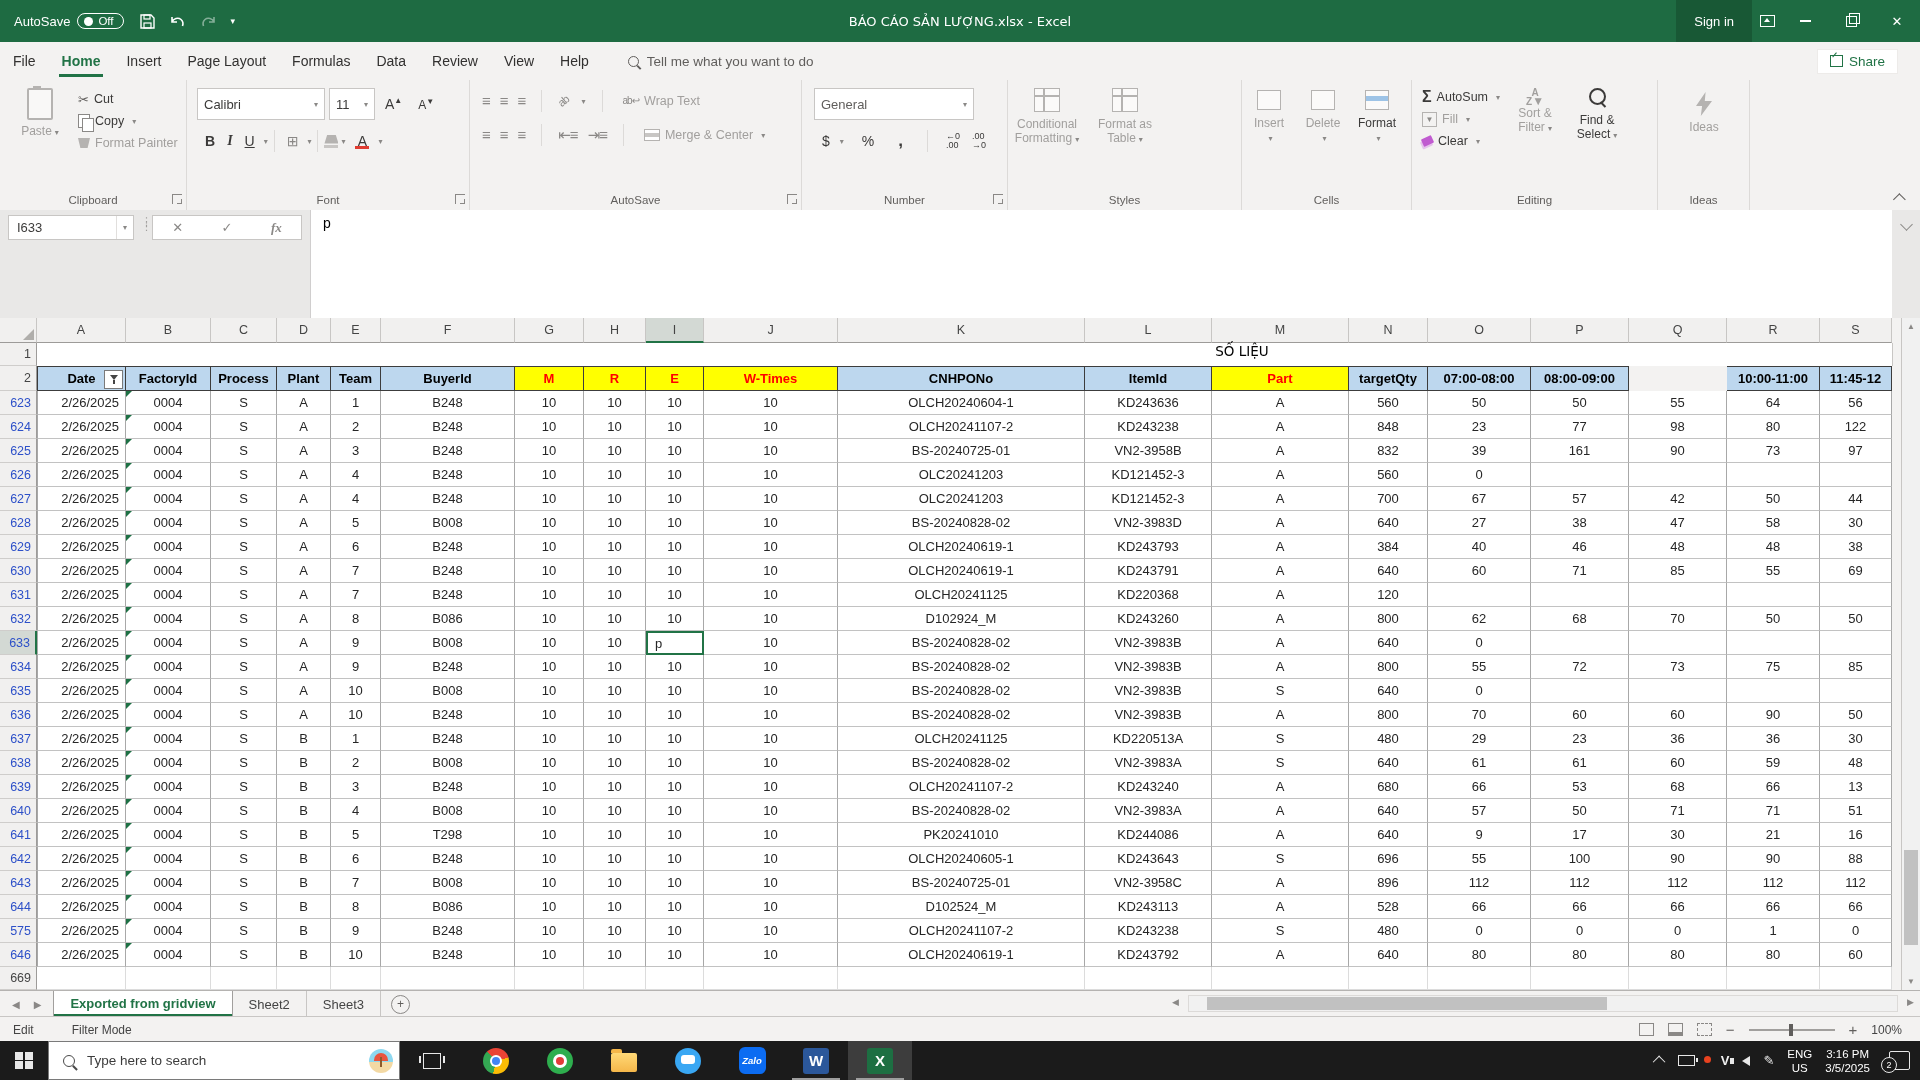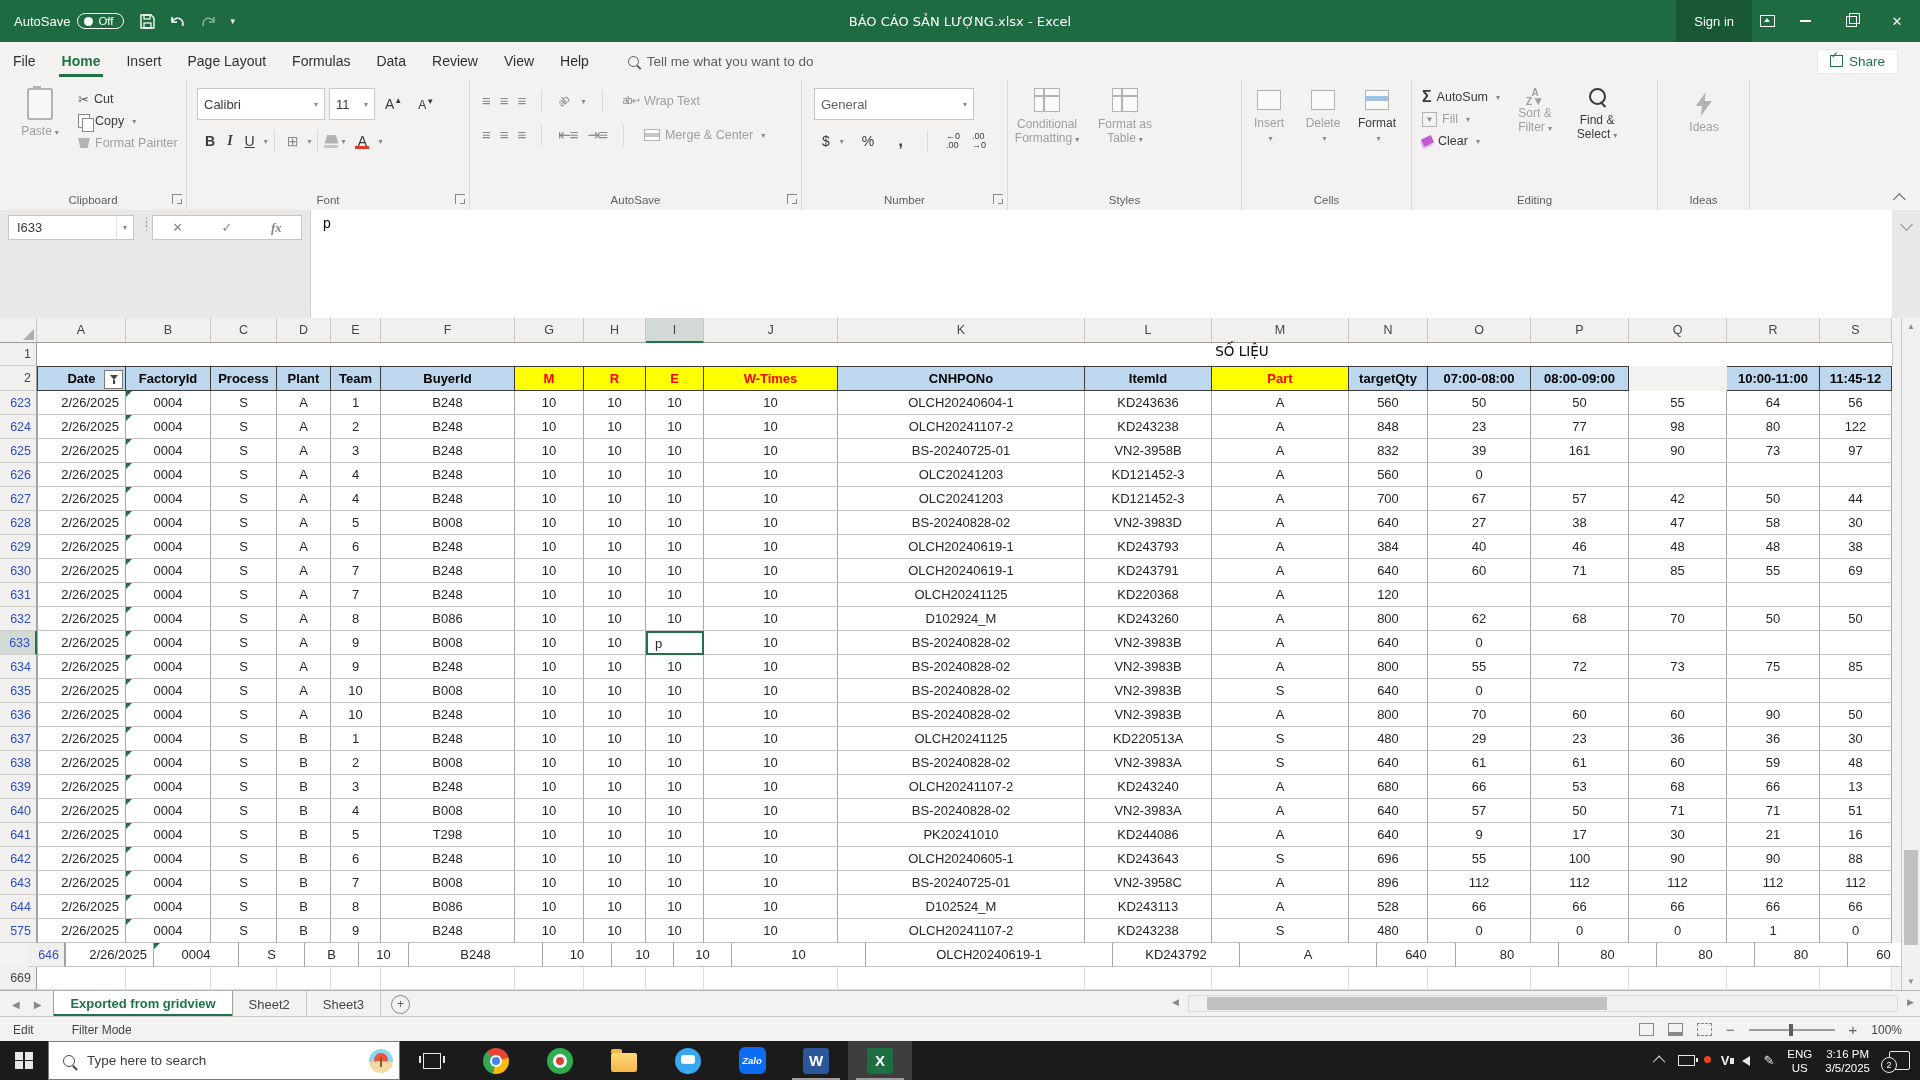--- a/index.html
+++ b/index.html
@@ -1041,21 +1041,21 @@
           <div class="gcell" style="width: 247px; height: 24px;">OLCH20241107-2</div>
           <div class="gcell" style="width: 127px; height: 24px;">KD243238</div>
           <div class="gcell" style="width: 137px; height: 24px;">S</div>
           <div class="gcell" style="width: 79px; height: 24px;">480</div>
           <div class="gcell" style="width: 103px; height: 24px;">0</div>
           <div class="gcell" style="width: 98px; height: 24px;">0</div>
           <div class="gcell" style="width: 98px; height: 24px;">0</div>
           <div class="gcell" style="width: 93px; height: 24px;">1</div>
           <div class="gcell" style="width: 72px; height: 24px;">0</div>
         </div>
-        <div class="grow" style="height: 24px; margin-left: 28px;">
+        <div class="grow" style="height: 24px;">
           <div class="rowhdr blue" style="width: 37px; height: 24px;">646</div>
           <div class="gcell datec" style="width: 89px; height: 24px; border-left: 1px solid rgb(168, 168, 168);">2/26/2025</div>
           <div class="gcell tri" style="width: 85px; height: 24px;">0004</div>
           <div class="gcell" style="width: 66px; height: 24px;">S</div>
           <div class="gcell" style="width: 54px; height: 24px;">B</div>
           <div class="gcell" style="width: 50px; height: 24px;">10</div>
           <div class="gcell" style="width: 134px; height: 24px;">B248</div>
           <div class="gcell" style="width: 69px; height: 24px;">10</div>
           <div class="gcell" style="width: 62px; height: 24px;">10</div>
           <div class="gcell" style="width: 58px; height: 24px;">10</div>

